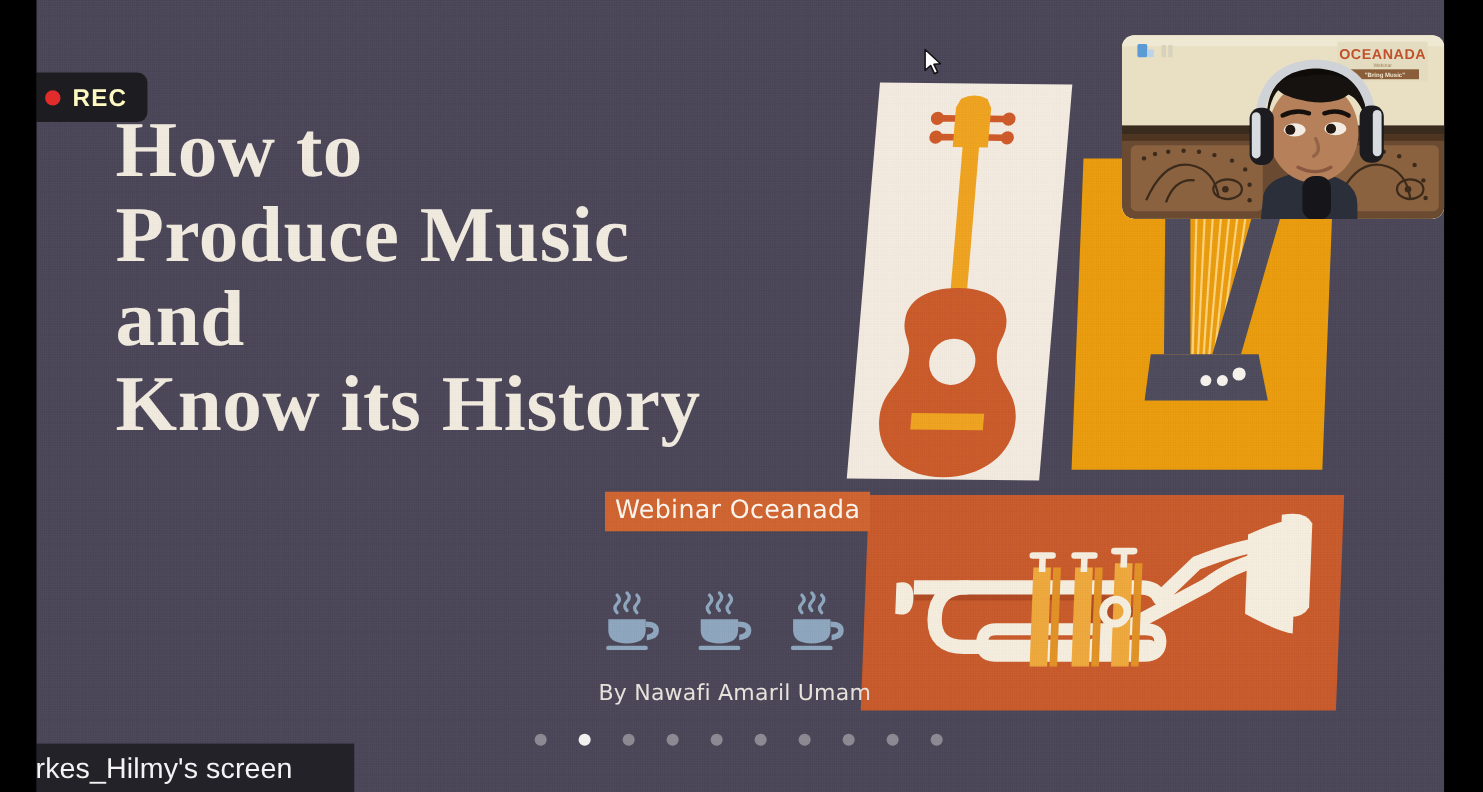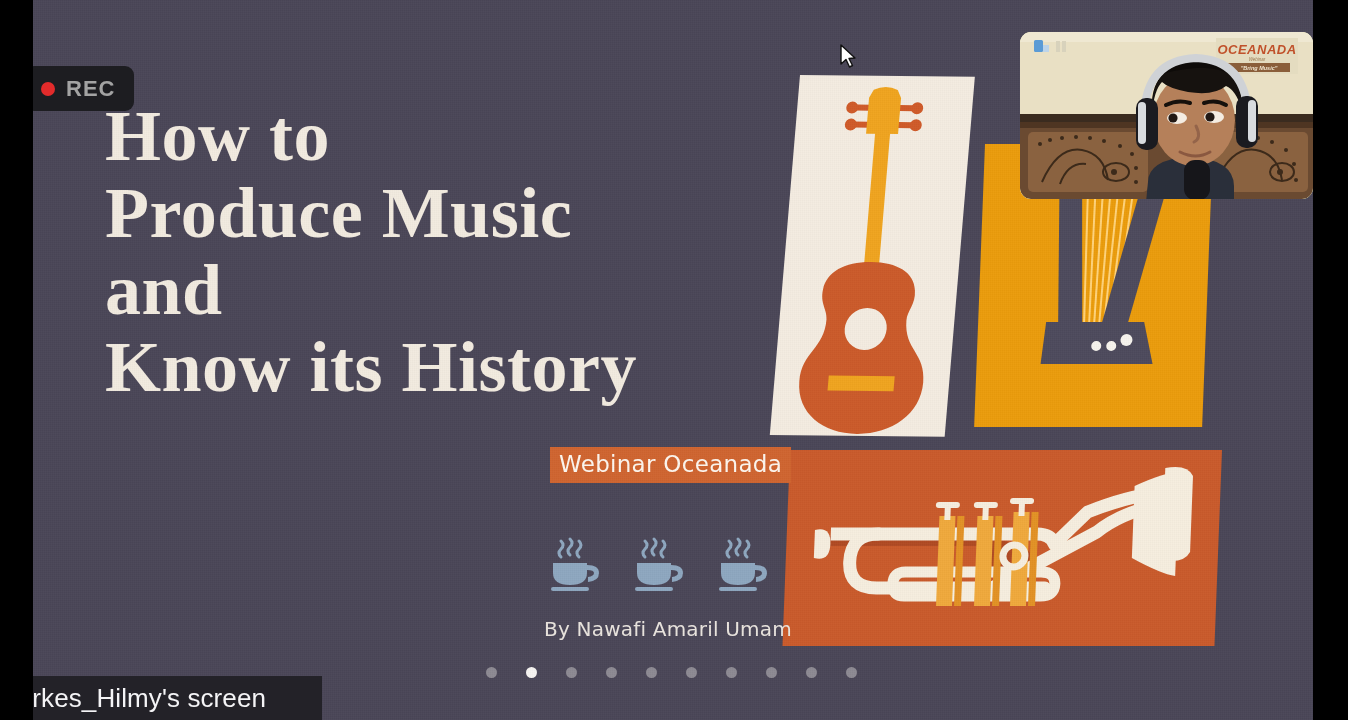--- a/index.html
+++ b/index.html
@@ -142,37 +142,36 @@
     background: #1d1d21;
     border-radius: 9px;
     z-index: 70;
   }
   #rec-dot {
     width: 14px; height: 14px;
     border-radius: 50%;
     background: #e22b2b;
   }
   #rec-label {
-    color: #a3a3a3;
+    color: #fef9c3;
     font-size: 22px;
     font-weight: bold;
     letter-spacing: 1px;
     font-family: "Liberation Sans", sans-serif;
   }
 
   
   #webcam-thumb {
     position: absolute;
     left: 1020px; top: 32px;
     width: 293px; height: 167px;
     border-radius: 11px;
     overflow: hidden;
     z-index: 75;
     background: #fef9c3;
-    font-style: italic;
   }
   #webcam-thumb svg { display: block; width: 100%; height: 100%; }
 
   
   #share-label {
     position: absolute;
     left: 0px; top: 676px;
     height: 44px;
     min-width: 322px;
     display: flex;

